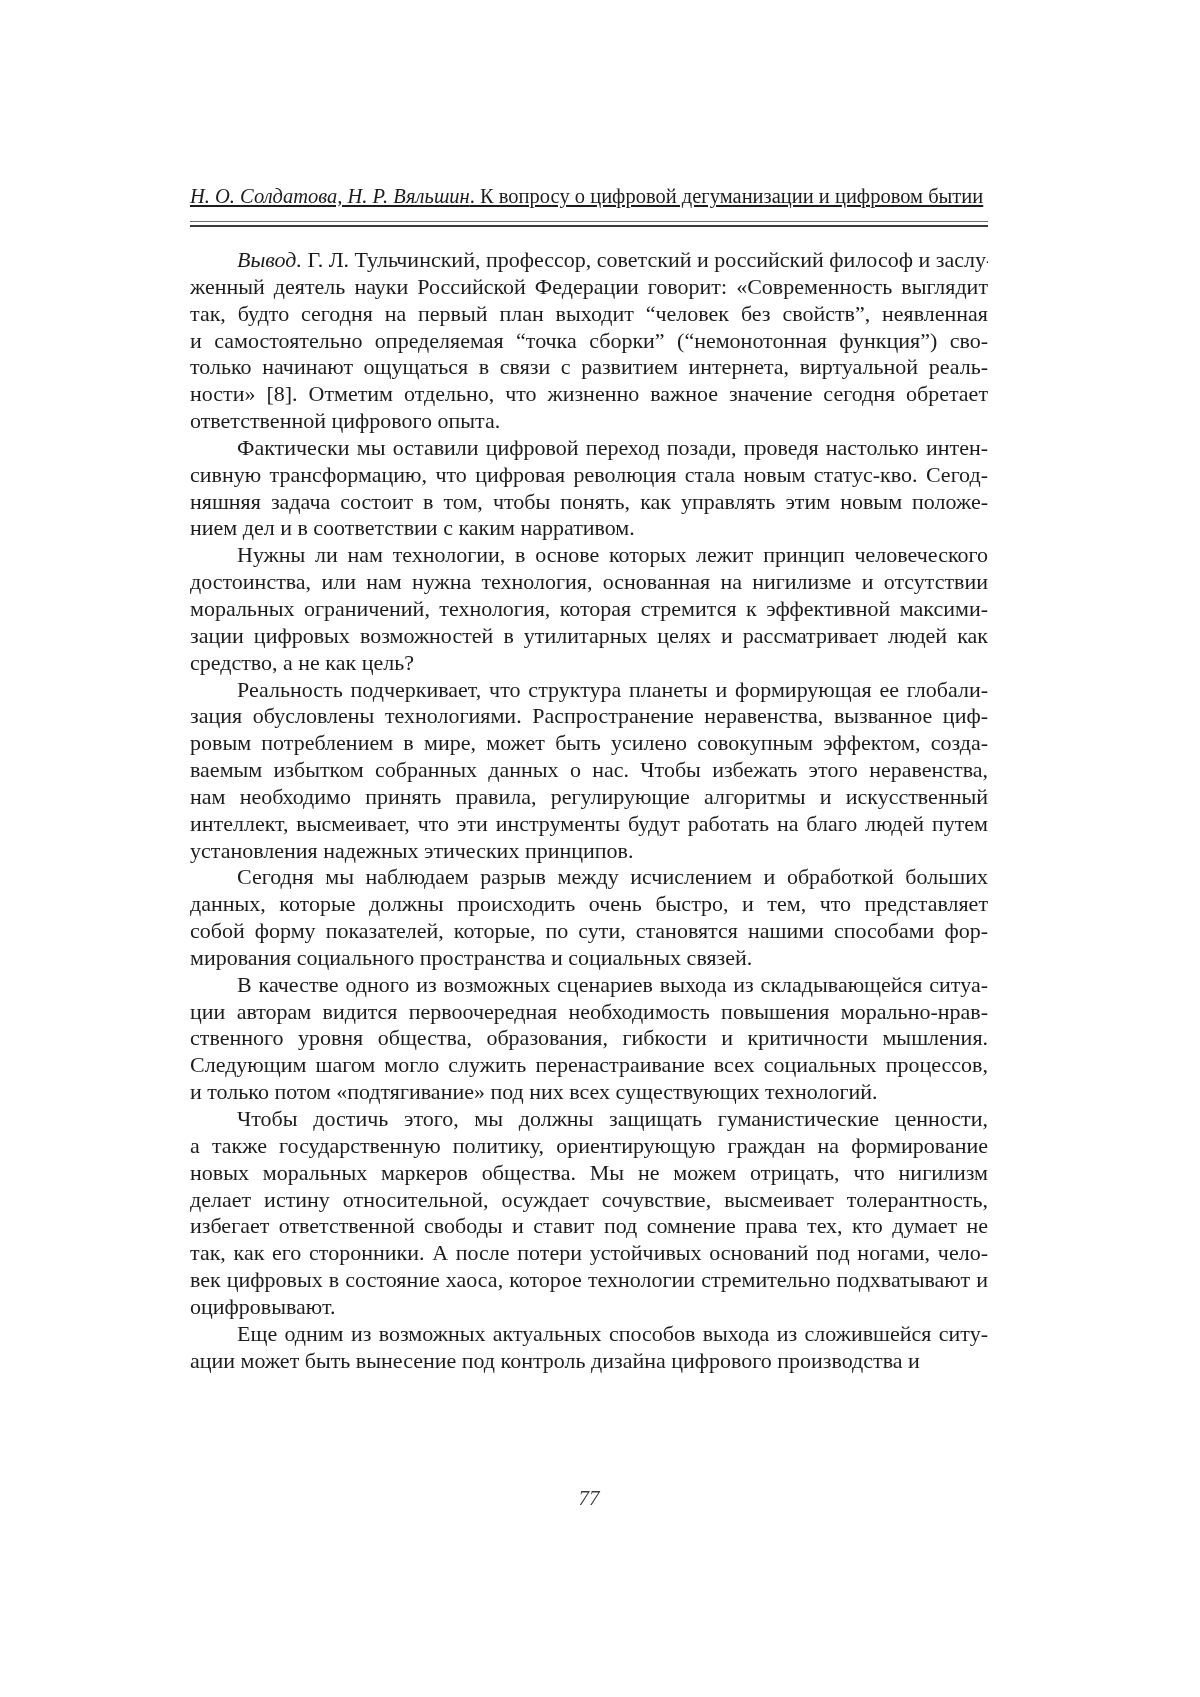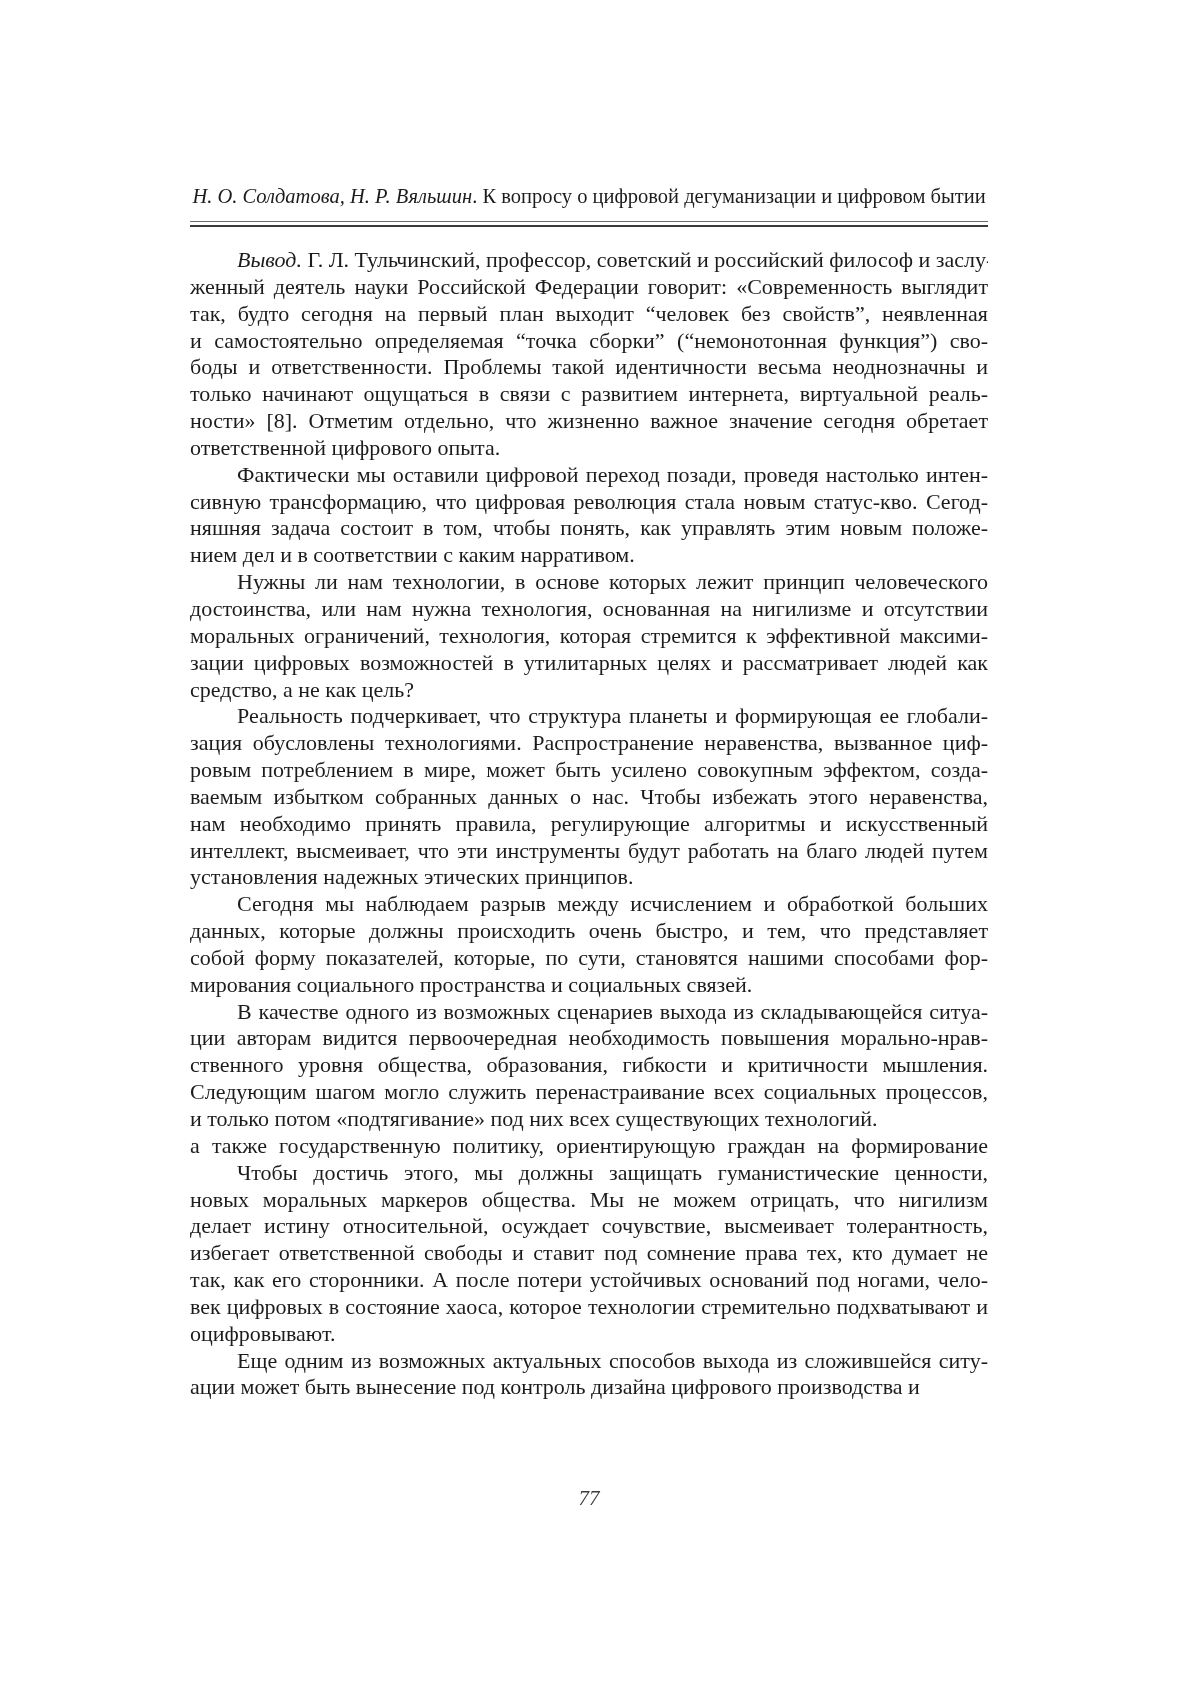--- a/index.html
+++ b/index.html
@@ -11,22 +11,22 @@
     width:1200px;height:1697px;
     background:#ffffff;
     font-family:"Liberation Serif","DejaVu Serif",serif;
     color:var(--ink);
     position:relative;
     overflow:hidden;
   }
   .page{position:absolute;inset:0;}
   .running-head{
     position:absolute;left:190px;top:184px;width:798px;
-    font-size:20.5px;line-height:24px;text-align:center;
-    color:var(--ink);white-space:nowrap;
+    font-size:20.5px;line-height:24px;text-align:left;
+    color:var(--ink);white-space:nowrap;text-decoration:underline;
   }
   .running-head .authors{font-style:italic;}
   .header-rule{
     position:absolute;left:190px;top:221px;width:798px;height:3px;
     border-top:1px solid #6b6b6b;
     border-bottom:2px solid var(--rule);
   }
   .body-text{
     position:absolute;left:190px;top:247px;width:798px;
     font-size:22px;
@@ -57,21 +57,20 @@
   </div>
 
   <div class="header-rule"></div>
 
   <div class="body-text">
       <div>
         <div class="line first"><em>Вывод.</em> Г. Л. Тульчинский, профессор, советский и российский философ и заслу-</div>
         <div class="line">женный деятель науки Российской Федерации говорит: «Современность выглядит</div>
         <div class="line">так, будто сегодня на первый план выходит “человек без свойств”, неявленная</div>
         <div class="line">и самостоятельно определяемая “точка сборки” (“немонотонная функция”) сво-</div>
-        <div class="line">боды и ответственности. Проблемы такой идентичности весьма неоднозначны и</div>
         <div class="line">только начинают ощущаться в связи с развитием интернета, виртуальной реаль-</div>
         <div class="line">ности» [8]. Отметим отдельно, что жизненно важное значение сегодня обретает</div>
         <div class="line last">ответственной цифрового опыта.</div>
       </div>
       <div>
         <div class="line first">Фактически мы оставили цифровой переход позади, проведя настолько интен-</div>
         <div class="line">сивную трансформацию, что цифровая революция стала новым статус-кво. Сегод-</div>
         <div class="line">няшняя задача состоит в том, чтобы понять, как управлять этим новым положе-</div>
         <div class="line last">нием дел и в соответствии с каким нарративом.</div>
       </div>
@@ -98,22 +97,22 @@
         <div class="line last">мирования социального пространства и социальных связей.</div>
       </div>
       <div>
         <div class="line first">В качестве одного из возможных сценариев выхода из складывающейся ситуа-</div>
         <div class="line">ции авторам видится первоочередная необходимость повышения морально-нрав-</div>
         <div class="line">ственного уровня общества, образования, гибкости и критичности мышления.</div>
         <div class="line">Следующим шагом могло служить перенастраивание всех социальных процессов,</div>
         <div class="line last">и только потом «подтягивание» под них всех существующих технологий.</div>
       </div>
       <div>
+        <div class="line first">Чтобы достичь этого, мы должны защищать гуманистические ценности,</div>
         <div class="line">а также государственную политику, ориентирующую граждан на формирование</div>
-        <div class="line first">Чтобы достичь этого, мы должны защищать гуманистические ценности,</div>
         <div class="line">новых моральных маркеров общества. Мы не можем отрицать, что нигилизм</div>
         <div class="line">делает истину относительной, осуждает сочувствие, высмеивает толерантность,</div>
         <div class="line">избегает ответственной свободы и ставит под сомнение права тех, кто думает не</div>
         <div class="line">так, как его сторонники. А после потери устойчивых оснований под ногами, чело-</div>
         <div class="line">век цифровых в состояние хаоса, которое технологии стремительно подхватывают и</div>
         <div class="line last">оцифровывают.</div>
       </div>
       <div>
         <div class="line first">Еще одним из возможных актуальных способов выхода из сложившейся ситу-</div>
         <div class="line last">ации может быть вынесение под контроль дизайна цифрового производства и</div>

